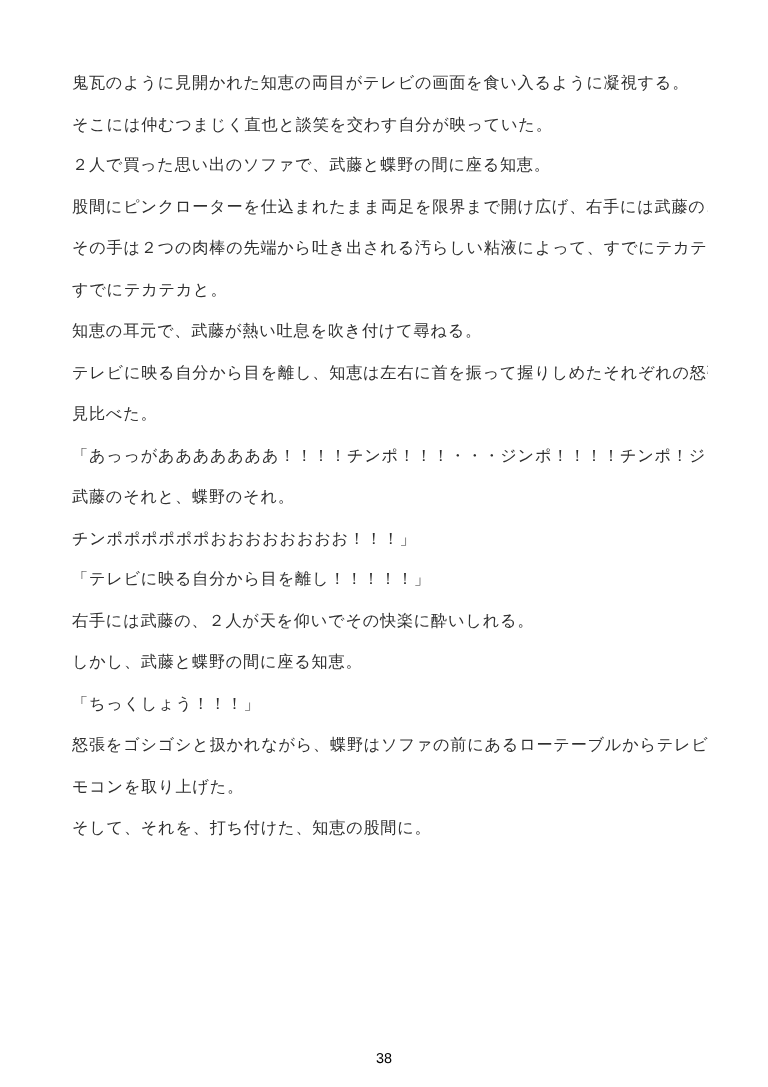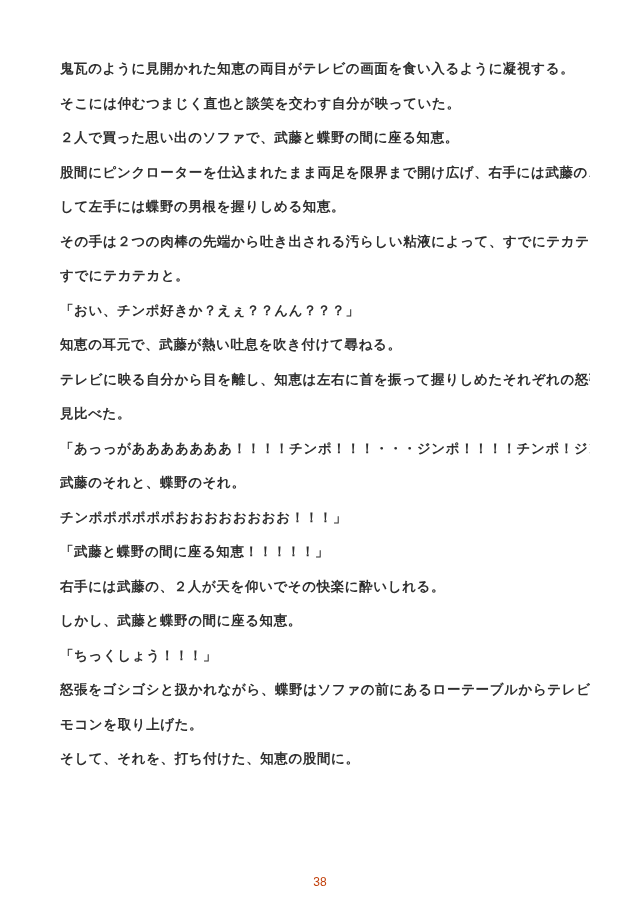--- a/index.html
+++ b/index.html
@@ -26,52 +26,49 @@
     right: 50px;
   }
   .line {
     height: 34.5px;
     line-height: 34.5px;
     font-size: 13.5px;
     letter-spacing: 0.6px;
     color: #2f2f2f;
     white-space: nowrap;
     overflow: hidden;
-    font-weight: bold;
   }
   .page-number {
     position: absolute;
     bottom: 17px;
     left: 0;
     width: 100%;
     text-align: center;
     font-size: 12px;
-    color: #c2410c;
+    color: #000000;
   }
 </style>
 </head>
 <body>
 
 <div class="page">
   <div class="content">
       <div class="line">鬼瓦のように見開かれた知恵の両目がテレビの画面を食い入るように凝視する。</div>
       <div class="line">そこには仲むつまじく直也と談笑を交わす自分が映っていた。</div>
       <div class="line">２人で買った思い出のソファで、武藤と蝶野の間に座る知恵。</div>
       <div class="line">股間にピンクローターを仕込まれたまま両足を限界まで開け広げ、右手には武藤の、そ</div>
-      <div class="line">して左手には蝶野の男根を握りしめる知恵。</div>
       <div class="line">その手は２つの肉棒の先端から吐き出される汚らしい粘液によって、すでにテカテカと</div>
       <div class="line">すでにテカテカと。</div>
-      <div class="line">「おい、チンポ好きか？えぇ？？んん？？？」</div>
       <div class="line">知恵の耳元で、武藤が熱い吐息を吹き付けて尋ねる。</div>
       <div class="line">テレビに映る自分から目を離し、知恵は左右に首を振って握りしめたそれぞれの怒張を</div>
       <div class="line">見比べた。</div>
       <div class="line">「あっっがあああああああ！！！！チンポ！！！・・・ジンポ！！！！チンポ！ジンポ</div>
       <div class="line">武藤のそれと、蝶野のそれ。</div>
       <div class="line">チンポポポポポポおおおおおおおお！！！」</div>
-      <div class="line">「武藤と蝶野の間に座る知恵！！！！！」</div>
+      <div class="line">「テレビに映る自分から目を離し！！！！！」</div>
       <div class="line">右手には武藤の、２人が天を仰いでその快楽に酔いしれる。</div>
       <div class="line">しかし、武藤と蝶野の間に座る知恵。</div>
       <div class="line">「ちっくしょう！！！」</div>
       <div class="line">怒張をゴシゴシと扱かれながら、蝶野はソファの前にあるローテーブルからテレビのリ</div>
       <div class="line">モコンを取り上げた。</div>
       <div class="line">そして、それを、打ち付けた、知恵の股間に。</div>
     </div>
   <div class="page-number">38</div>
 </div>
 

